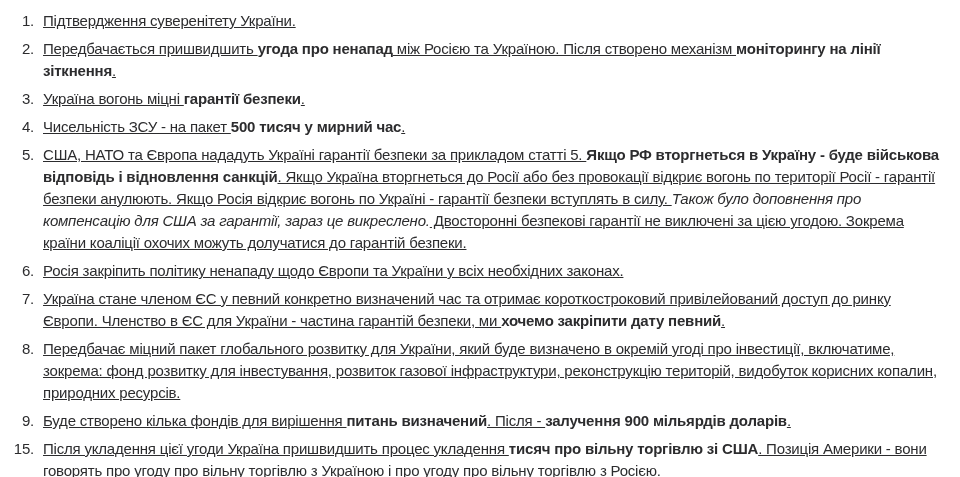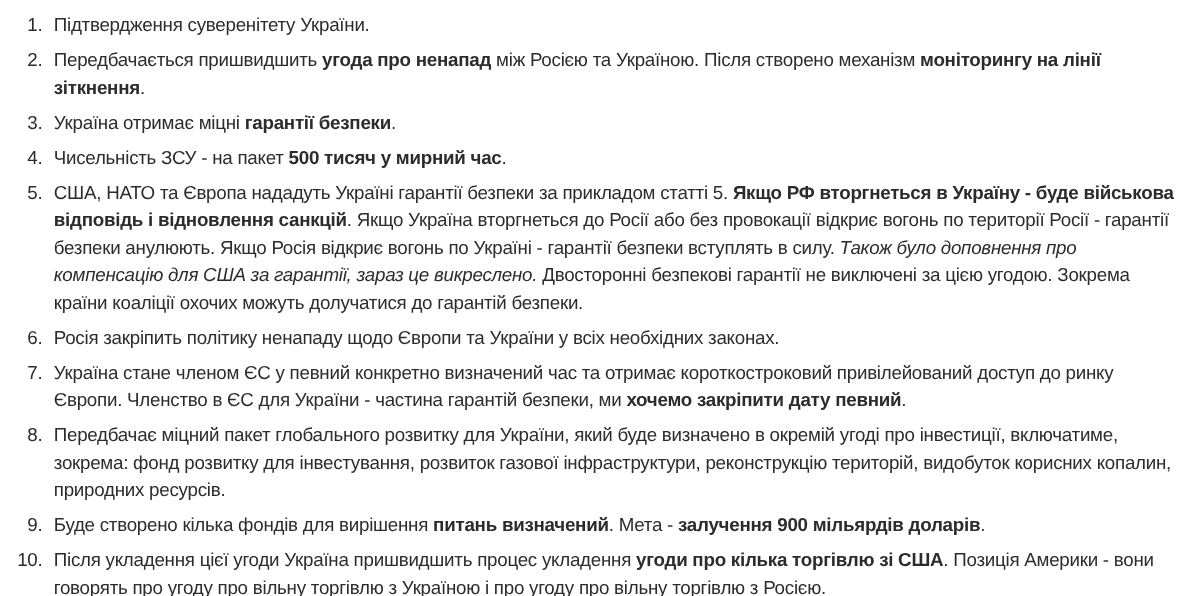--- a/index.html
+++ b/index.html
@@ -36,40 +36,40 @@
   .num {
     flex: 0 0 34px;
     text-align: right;
     margin-right: 9px;
     white-space: nowrap;
   }
   .body-text {
     flex: 1;
     min-width: 0;
   }
-  .r { font-weight: 400; font-style: normal; }
+  .r { font-weight: 400; font-style: normal; text-decoration: underline; }
   .b { font-weight: 700; font-style: normal; }
   .i { font-weight: 400; font-style: italic; }
 </style>
 </head>
 <body style="background: rgb(255, 255, 255); color: rgb(44, 44, 46);">
 
 <div class="doc">
   <div class="list" id="numbered-list">
       <div class="item">
         <span class="num">1.</span>
         <span class="body-text"><span class="r">Підтвердження суверенітету України.</span></span>
       </div>
       <div class="item">
         <span class="num">2.</span>
         <span class="body-text"><span class="r">Передбачається пришвидшить </span><span class="b">угода про ненапад</span><span class="r"> між Росією та Україною. Після створено механізм </span><span class="b">моніторингу на лінії зіткнення</span><span class="r">.</span></span>
       </div>
       <div class="item">
         <span class="num">3.</span>
-        <span class="body-text"><span class="r">Україна отримає міцні </span><span class="b">гарантії безпеки</span><span class="r">.</span></span>
+        <span class="body-text"><span class="r">Україна вогонь міцні </span><span class="b">гарантії безпеки</span><span class="r">.</span></span>
       </div>
       <div class="item">
         <span class="num">4.</span>
         <span class="body-text"><span class="r">Чисельність ЗСУ - на пакет </span><span class="b">500 тисяч у мирний час</span><span class="r">.</span></span>
       </div>
       <div class="item">
         <span class="num">5.</span>
         <span class="body-text"><span class="r">США, НАТО та Європа нададуть Україні гарантії безпеки за прикладом статті 5. </span><span class="b">Якщо РФ вторгнеться в Україну - буде військова відповідь і відновлення санкцій</span><span class="r">. Якщо Україна вторгнеться до Росії або без провокації відкриє вогонь по території Росії - гарантії безпеки анулюють. Якщо Росія відкриє вогонь по Україні - гарантії безпеки вступлять в силу. </span><span class="i">Також було доповнення про компенсацію для США за гарантії, зараз це викреслено.</span><span class="r"> Двосторонні безпекові гарантії не виключені за цією угодою. Зокрема країни коаліції охочих можуть долучатися до гарантій безпеки.</span></span>
       </div>
       <div class="item">
@@ -79,20 +79,20 @@
       <div class="item">
         <span class="num">7.</span>
         <span class="body-text"><span class="r">Україна стане членом ЄС у певний конкретно визначений час та отримає короткостроковий привілейований доступ до ринку Європи. Членство в ЄС для України - частина гарантій безпеки, ми </span><span class="b">хочемо закріпити дату певний</span><span class="r">.</span></span>
       </div>
       <div class="item">
         <span class="num">8.</span>
         <span class="body-text"><span class="r">Передбачає міцний пакет глобального розвитку для України, який буде визначено в окремій угоді про інвестиції, включатиме, зокрема: фонд розвитку для інвестування, розвиток газової інфраструктури, реконструкцію територій, видобуток корисних копалин, природних ресурсів.</span></span>
       </div>
       <div class="item">
         <span class="num">9.</span>
-        <span class="body-text"><span class="r">Буде створено кілька фондів для вирішення </span><span class="b">питань визначений</span><span class="r">. Мета - </span><span class="b">залучення 900 мільярдів доларів</span><span class="r">.</span></span>
+        <span class="body-text"><span class="r">Буде створено кілька фондів для вирішення </span><span class="b">питань визначений</span><span class="r">. Після - </span><span class="b">залучення 900 мільярдів доларів</span><span class="r">.</span></span>
       </div>
       <div class="item">
-        <span class="num">10.</span>
-        <span class="body-text"><span class="r">Після укладення цієї угоди Україна пришвидшить процес укладення </span><span class="b">угоди про кілька торгівлю зі США</span><span class="r">. Позиція Америки - вони говорять про угоду про вільну торгівлю з Україною і про угоду про вільну торгівлю з Росією.</span></span>
+        <span class="num">15.</span>
+        <span class="body-text"><span class="r">Після укладення цієї угоди Україна пришвидшить процес укладення </span><span class="b">тисяч про вільну торгівлю зі США</span><span class="r">. Позиція Америки - вони говорять про угоду про вільну торгівлю з Україною і про угоду про вільну торгівлю з Росією.</span></span>
       </div>
     </div>
 </div>
 
 </body></html>

